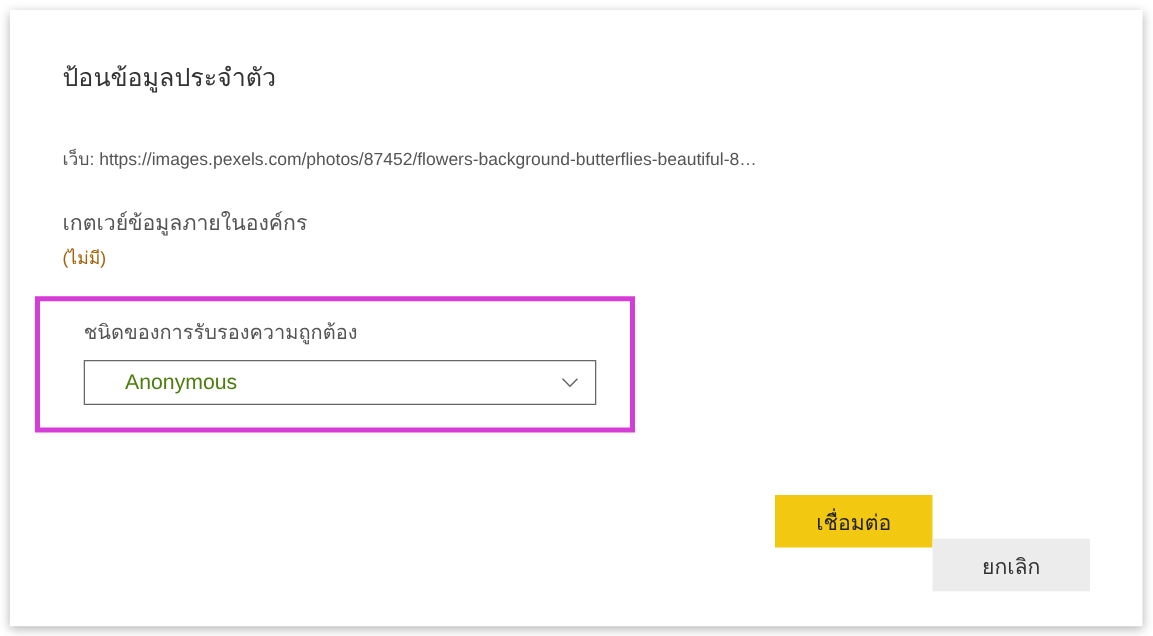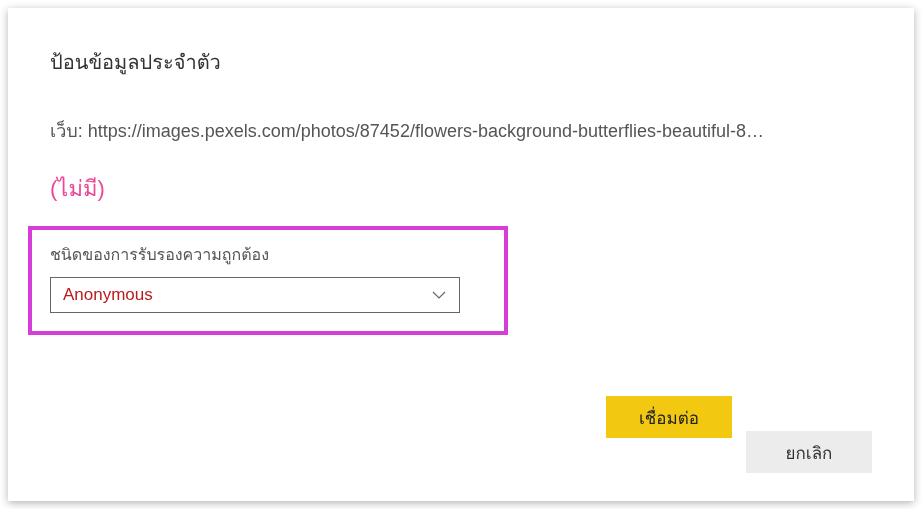--- a/index.html
+++ b/index.html
@@ -24,40 +24,40 @@
       box-shadow: 0 2px 8px rgba(0,0,0,0.3);
       padding: 38px 42px 28px 42px;
     }
     .dialog-title {
       font-size: 20px;
       font-weight: 400;
       color: #333333;
       margin-bottom: 38px;
     }
     .web-line {
-      font-size: 18px;
+      font-size: 14px;
       color: #555555;
       margin-bottom: 26px;
       white-space: nowrap;
       overflow: hidden;
       text-overflow: ellipsis;
     }
     .gateway-label {
       font-size: 17px;
       color: #555555;
       margin-bottom: 4px;
     }
     .gateway-value {
-      font-size: 22px;
-      color: #ec4899;
+      font-size: 14px;
+      color: #a16207;
       margin-bottom: 20px;
     }
     .highlight-box {
       border: 4px solid #d63cd6;
-      padding: 12px 18px 18px 18px;
+      padding: 12px 18px 18px 35px;
       width: 480px;
       margin-left: -22px;
     }
     .auth-label {
       font-size: 16px;
       color: #555555;
       margin-bottom: 10px;
     }
     .select-wrap {
       position: relative;
@@ -65,33 +65,33 @@
       height: 36px;
       border: 1px solid #666666;
       background: #ffffff;
       display: flex;
       align-items: center;
       padding: 0 12px;
       cursor: pointer;
     }
     .select-value {
       font-size: 17px;
-      color: #b91c1c;
+      color: #4d7c0f;
       flex: 1;
+      margin-left: 20px;
     }
     .chevron {
       width: 16px;
       height: 16px;
     }
     .button-row {
       position: absolute;
       bottom: 28px;
       right: 42px;
       display: flex;
-      gap: 14px;
       justify-content: space-between;
     }
     .btn {
       min-width: 126px;
       height: 42px;
       display: flex;
       align-items: center;
       justify-content: center;
       font-size: 17px;
       cursor: pointer;
@@ -112,20 +112,21 @@
 
 <div class="dialog">
   <h1 class="dialog-title">ป้อนข้อมูลประจำตัว</h1>
 
   <div class="web-line">
     <span>เว็บ:</span>
     <span> </span>
     <span>https://images.pexels.com/photos/87452/flowers-background-butterflies-beautiful-8…</span>
   </div>
 
+  <div class="gateway-label">เกตเวย์ข้อมูลภายในองค์กร</div>
   <div class="gateway-value">(ไม่มี)</div>
 
   <div class="highlight-box">
     <div class="auth-label">ชนิดของการรับรองความถูกต้อง</div>
     <div class="select-wrap">
       <span class="select-value">Anonymous</span>
       <span class="chevron">
         <svg viewBox="0 0 16 16" width="16" height="16">
           <path d="M2 5 L8 11 L14 5" stroke="#666666" stroke-width="1.2" fill="none"></path>
         </svg>

